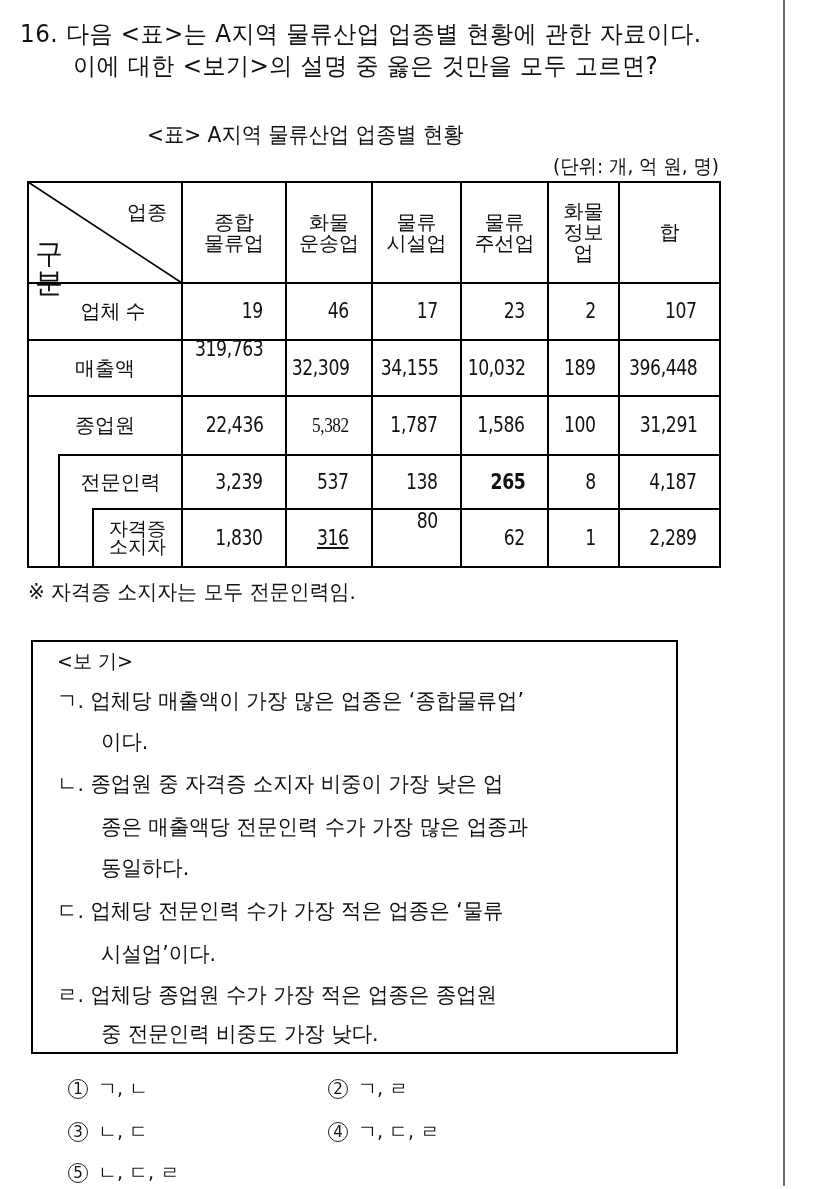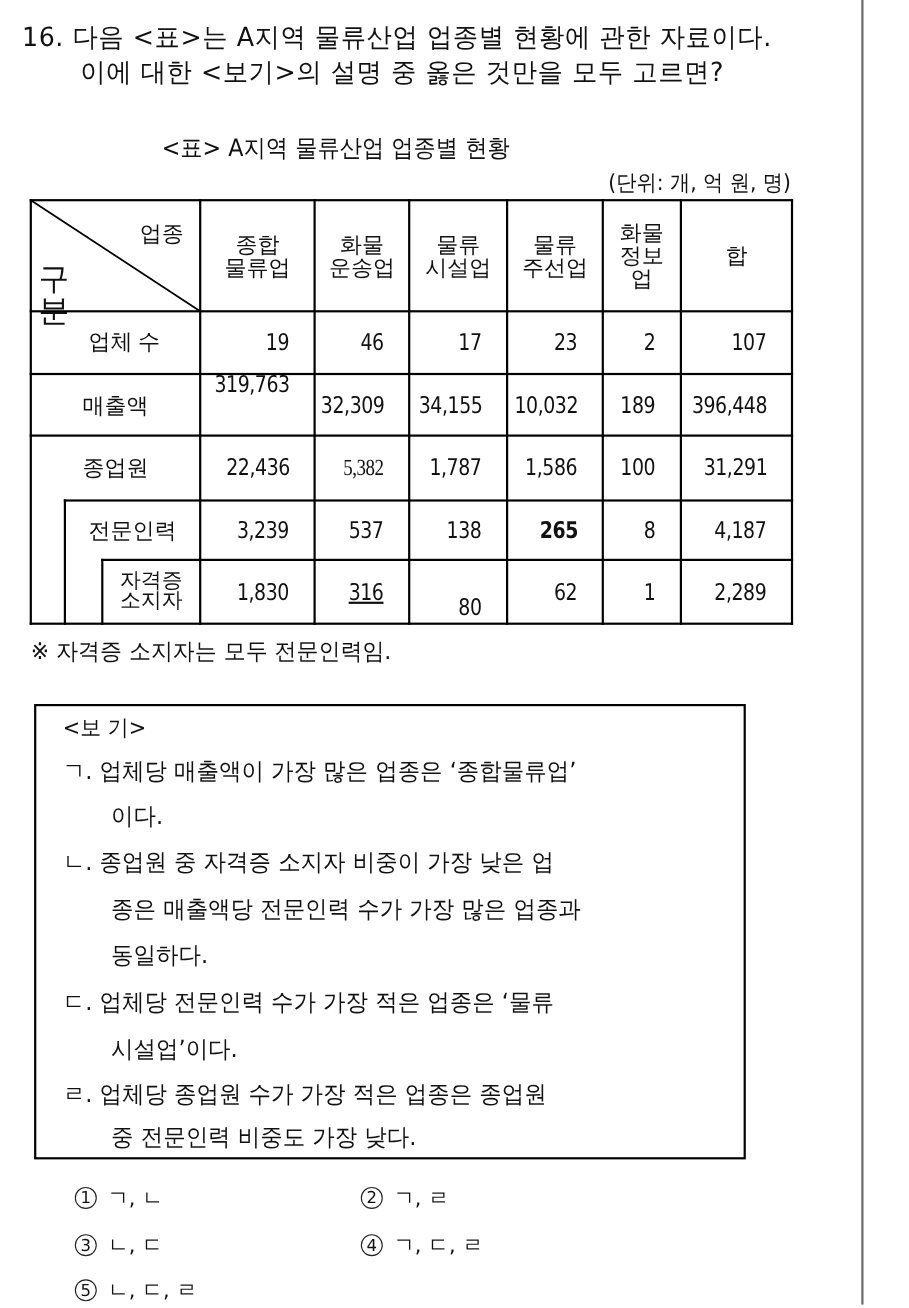--- a/index.html
+++ b/index.html
@@ -196,21 +196,21 @@
   <div class="cell num" style="left:593px; top:275px; width:99px; height:52px;" data-name="cell">
       <span>4,187</span>
     </div>
 
   <div class="cell num" style="left:156px; top:329px; width:102px; height:56px;" data-name="cell">
       <span>1,830</span>
     </div>
   <div class="cell num" style="left:260px; top:329px; width:84px; height:56px;text-decoration:underline;" data-name="cell">
       <span>316</span>
     </div>
-  <div class="cell num" style="left:346px; top:347px; width:87px; height:49px;" data-name="cell">
+  <div class="cell num" style="left:346px; top:316px; width:87px; height:49px;" data-name="cell">
       <span>80</span>
     </div>
   <div class="cell num" style="left:435px; top:329px; width:85px; height:56px;" data-name="cell">
       <span>62</span>
     </div>
   <div class="cell num" style="left:522px; top:329px; width:69px; height:56px;" data-name="cell">
       <span>1</span>
     </div>
   <div class="cell num" style="left:593px; top:329px; width:99px; height:56px;" data-name="cell">
       <span>2,289</span>

